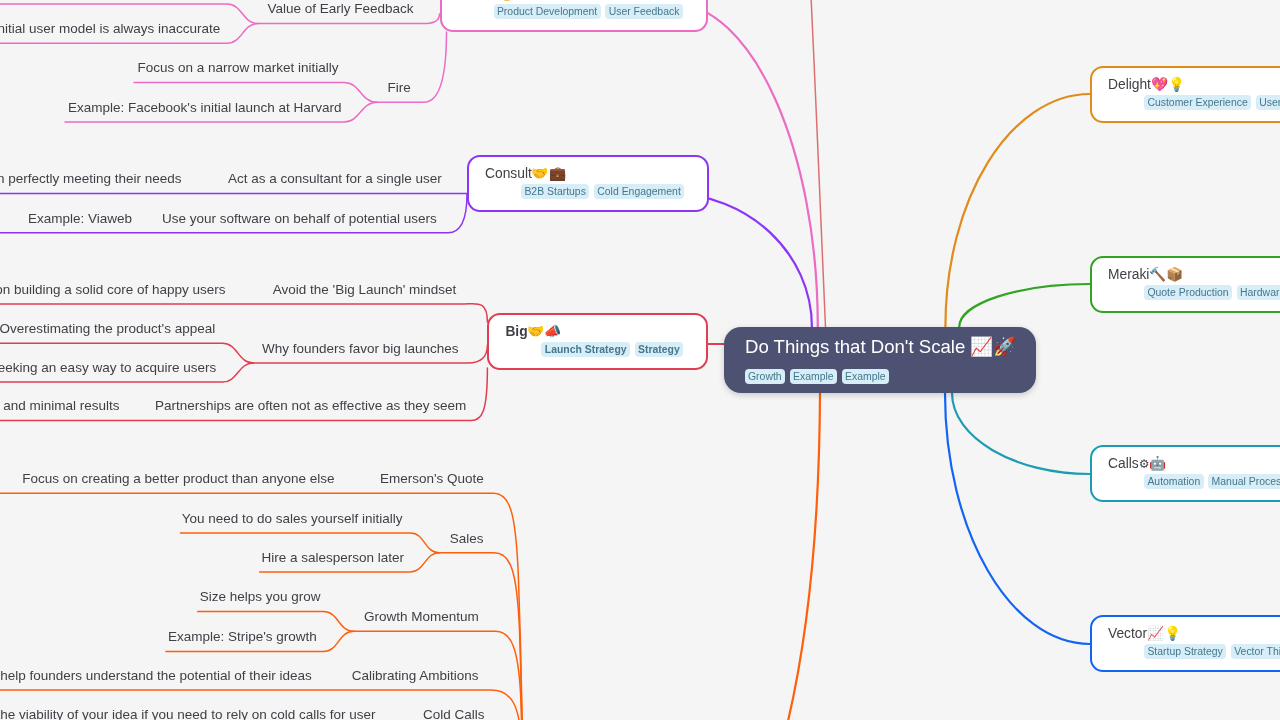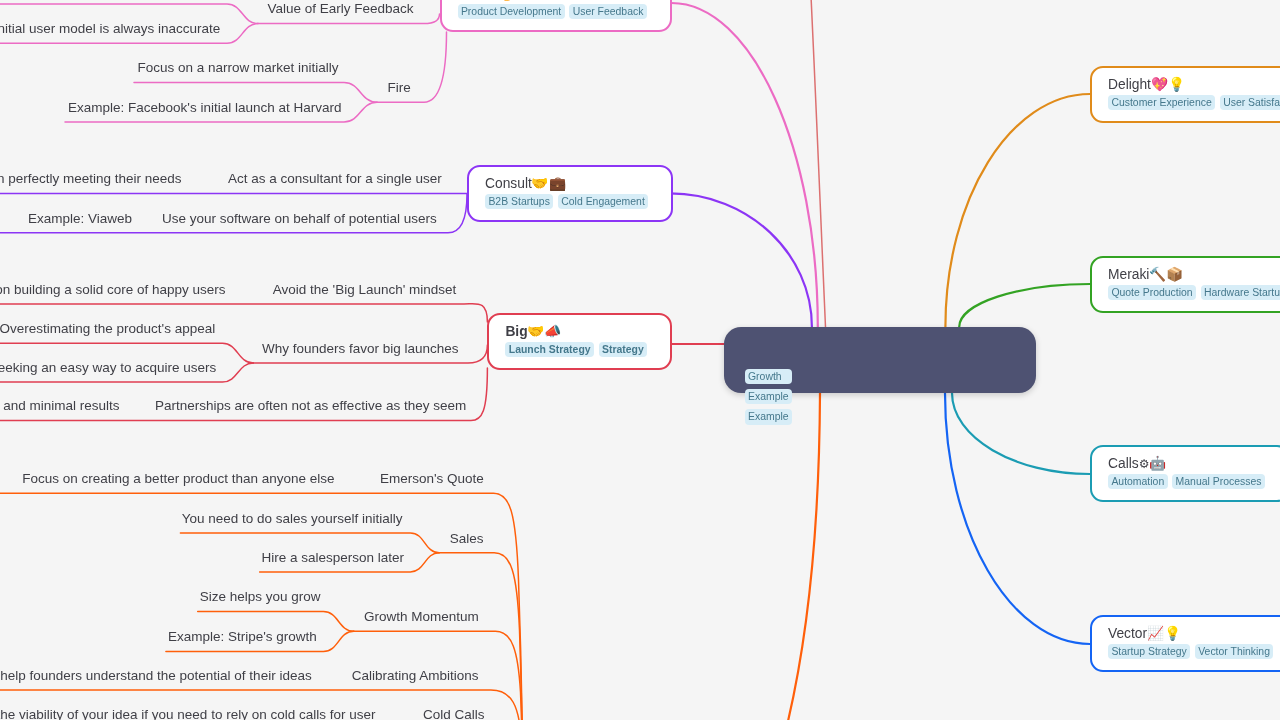--- a/index.html
+++ b/index.html
@@ -4,29 +4,29 @@
 <title>Do Things that Don't Scale</title>
 <style>
   html,body{margin:0;padding:0;background:#f5f5f5;}
   body{width:1280px;height:720px;overflow:hidden;font-family:"Liberation Sans",sans-serif;}
   #stage{position:relative;width:1280px;height:720px;overflow:hidden;background:#f5f5f5;}
   svg.layer{position:absolute;left:0;top:0;width:1280px;height:720px;overflow:visible;}
   text.lbl{font-size:13.5px;fill:#3f3f46;font-family:"Liberation Sans",sans-serif;}
   .card{position:absolute;background:#fff;box-sizing:border-box;border-style:solid;
         border-width:2.6px;border-radius:13px;padding:8.6px 23px 8.2px 16px;height:57px;}
   .card .ttl{white-space:nowrap;color:#3f3f46;font-size:13.8px;line-height:15px;height:15px;}
-  .tagrow{display:flex;gap:4.6px;margin-top:3.2px;}
+  .tagrow{display:flex;gap:4.6px;margin-top:3.2px;margin-left:36px;}
   .tag{background:#d7edf7;color:#45788c;border-radius:4px;padding:1.3px 3.4px 1.3px 3.4px;
        font-size:10.45px;line-height:13px;white-space:nowrap;}
   #rootcard{position:absolute;left:724px;top:327px;width:312px;height:66px;
             background:#4e5272;border-radius:17px;box-sizing:border-box;
             box-shadow:0 2px 6px rgba(0,0,0,.18);}
   #rootcard .ttl{position:absolute;left:21px;top:9.5px;color:#fff;font-size:18.6px;
                  line-height:20px;white-space:nowrap;}
-  #rootcard .tagrow{position:absolute;left:20.6px;top:41.7px;margin:0;gap:4.6px;flex-direction:column;}
+  #rootcard .tagrow{position:absolute;left:20.6px;top:41.7px;margin:0;gap:4.6px;}
   #rootcard .tag{font-size:10.45px;line-height:13px;padding:1.3px 3.4px;}
   .emoji{font-family:"Noto Color Emoji","DejaVu Sans",sans-serif;}
   .emoji .sym{font-family:"DejaVu Sans",sans-serif;color:#3f3f46;font-size:12px;}
 </style>
 </head>
 <body>
 
 <div id="stage">
   <svg class="layer" id="edges" viewBox="0 0 1280 720">
 <path d="M-80,4 L227,4 C242.5,4 242.5,23.6 258,23.6" fill="none" stroke="#ec6bc4" stroke-width="1.5" stroke-linecap="round"></path>
@@ -91,21 +91,21 @@
 <text class="lbl" x="-3.5" y="718.7">the viability of your idea if you need to rely on cold calls for user</text>
 <text class="lbl" x="422.9" y="718.7">Cold Calls</text>
   </svg>
 <div class="card" style="left:439.5px;top:-25px;border-color:#ec6bc4;">
       <div class="ttl"><span>Fire</span><span class="emoji">🤝🔥</span></div>
       <div class="tagrow">
         <span class="tag">Product Development</span>
         <span class="tag">User Feedback</span>
       </div>
     </div>
-<div class="card" style="left:467px;top:165px;border-color:#8c35f5;">
+<div class="card" style="left:467px;top:155px;border-color:#8c35f5;">
       <div class="ttl"><span>Consult</span><span class="emoji">🤝💼</span></div>
       <div class="tagrow">
         <span class="tag">B2B Startups</span>
         <span class="tag">Cold Engagement</span>
       </div>
     </div>
 <div class="card" style="left:487.4px;top:313px;border-color:#e03e51;font-weight:bold;">
       <div class="ttl"><span>Big</span><span class="emoji">🤝📣</span></div>
       <div class="tagrow">
         <span class="tag">Launch Strategy</span>
@@ -134,19 +134,20 @@
       </div>
     </div>
 <div class="card" style="left:1090px;top:615px;border-color:#1464f4;">
       <div class="ttl"><span>Vector</span><span class="emoji">📈💡</span></div>
       <div class="tagrow">
         <span class="tag">Startup Strategy</span>
         <span class="tag">Vector Thinking</span>
       </div>
     </div>
   <div id="rootcard">
+    <div class="ttl"><span>Do Things that Don't Scale</span> <span class="emoji">📈🚀</span></div>
     <div class="tagrow" id="roottags">
         <span class="tag">Growth</span>
         <span class="tag">Example</span>
         <span class="tag">Example</span>
       </div>
   </div>
 </div>
 
 </body></html>

